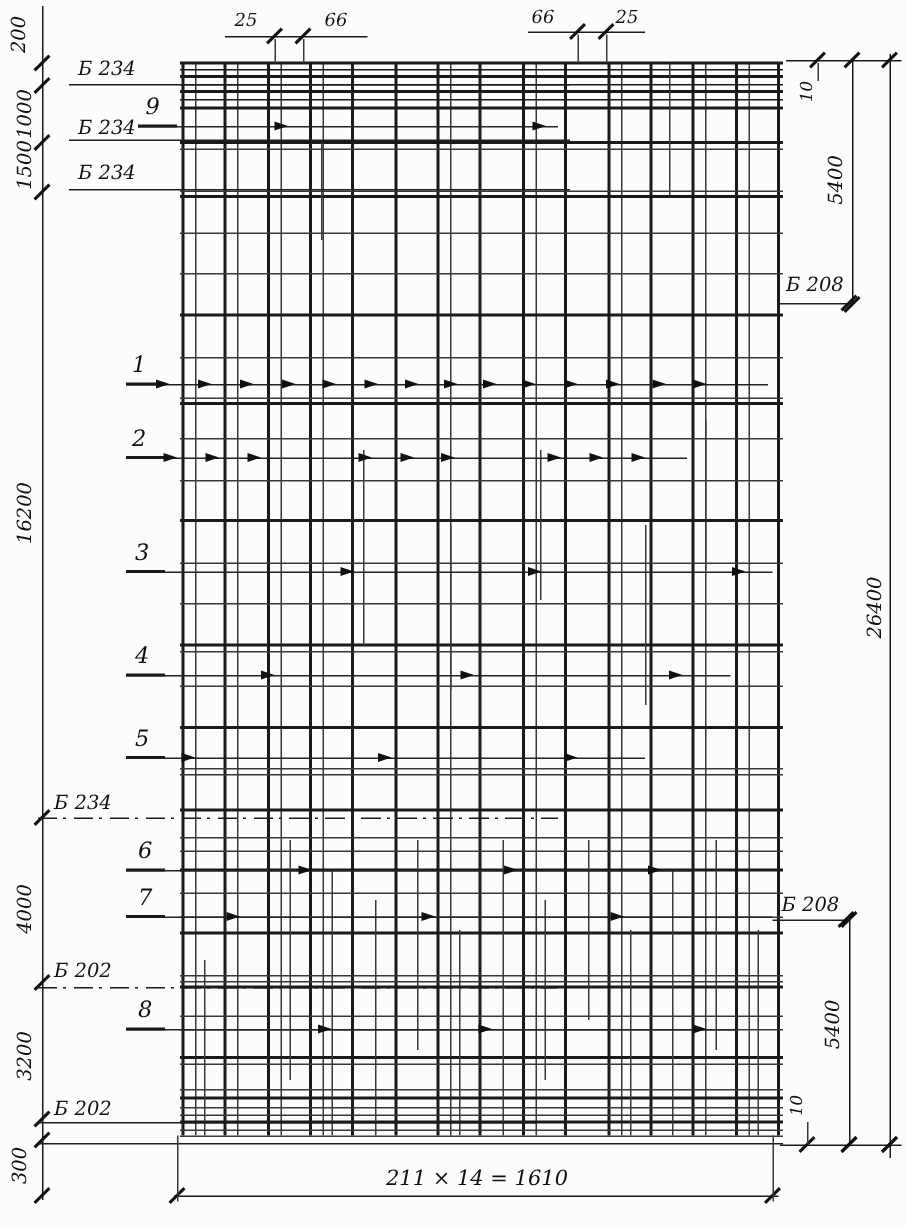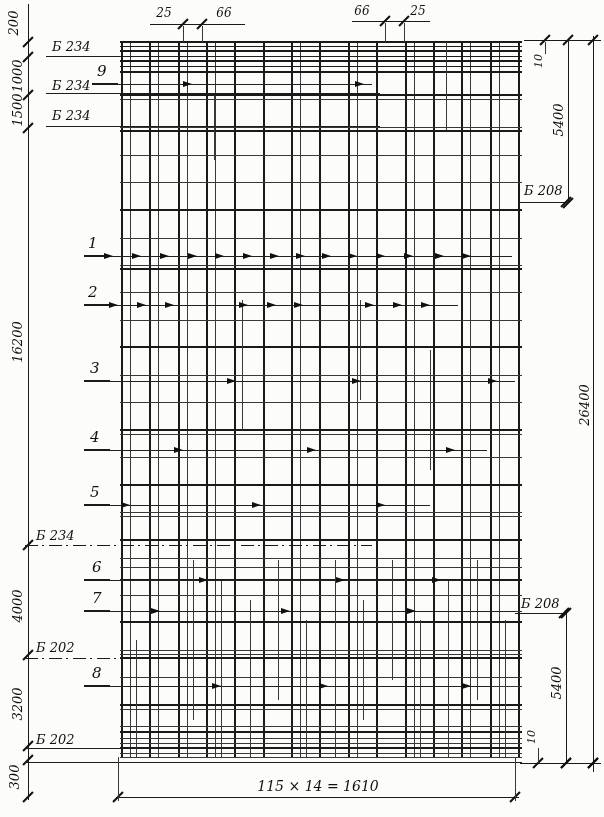--- a/index.html
+++ b/index.html
@@ -252,14 +252,14 @@
     <div class="vline" style="left: 384.5px; top: 23px; width: 1px; height: 19px; background: rgb(56, 56, 56);"></div>
     <div class="tick" style="left: 404px; top: 21px;"></div>
     <div class="vline" style="left: 403.5px; top: 23px; width: 1px; height: 19px; background: rgb(56, 56, 56);"></div>
     <div class="lbl ctr" style="left: 362px; top: 11px; font-size: 12px;">66</div>
     <div class="lbl ctr" style="left: 418px; top: 11px; font-size: 12px;">25</div>
     <div class="hline" style="left: 116px; top: 796.5px; width: 403px; height: 1px; background: rgb(26, 26, 26);"></div>
     <div class="tick" style="left: 118px; top: 797px;"></div>
     <div class="tick" style="left: 515px; top: 797px;"></div>
     <div class="vline" style="left: 117.5px; top: 757px; width: 1px; height: 44px; background: rgb(56, 56, 56);"></div>
     <div class="vline" style="left: 514.5px; top: 757px; width: 1px; height: 44px; background: rgb(56, 56, 56);"></div>
-    <div class="lbl ctr" style="left: 318px; top: 786px; font-size: 14px;">115 × 14 = 1610</div>
+    <div class="lbl ctr" style="left: 318px; top: 786px; font-size: 14px;">211 × 14 = 1610</div>
   </div>
 
 </body></html>

